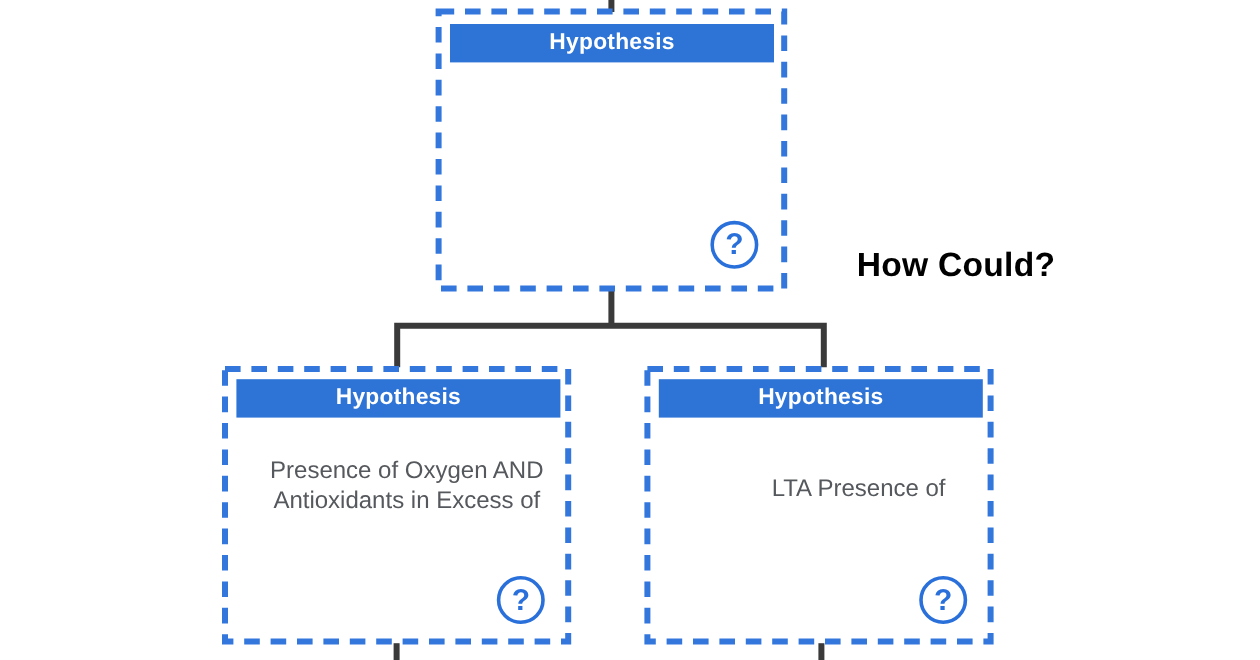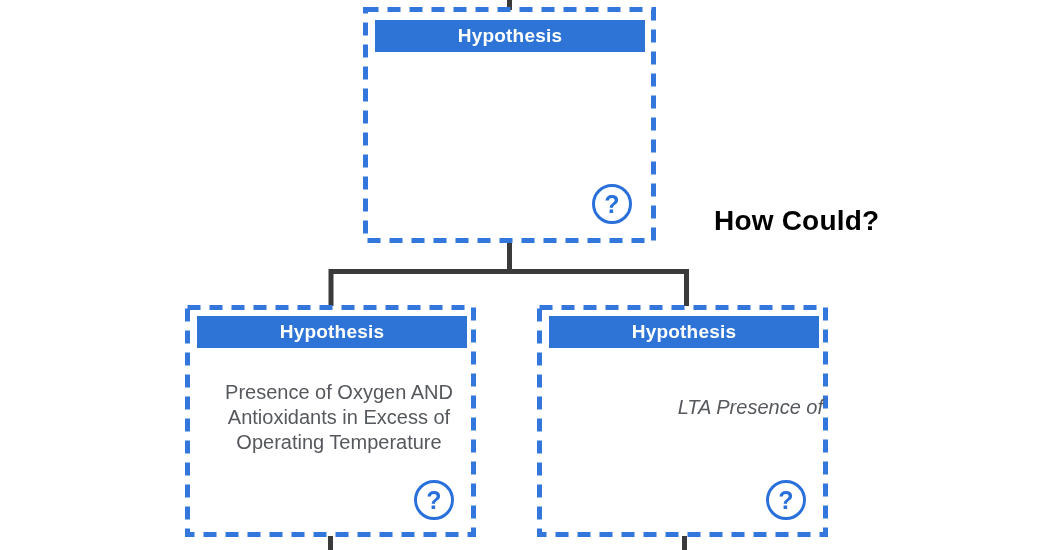--- a/index.html
+++ b/index.html
@@ -50,21 +50,21 @@
   .node-root .node-body{left:0;top:104px;width:293px;text-align:center;}
   .node-root .help-icon{left:229px;top:177px;}
   
   .node-left{left:185px;top:305px;width:291px;height:232px;}
   .node-left .node-header{top:11px;}
   .node-left .node-body{left:25px;top:75px;width:258px;text-align:center;}
   .node-left .help-icon{left:229px;top:175px;}
   
   .node-right{left:537px;top:305px;width:291px;height:232px;}
   .node-right .node-header{top:11px;}
-  .node-right .node-body{left:71px;top:90px;width:215px;text-align:right;font-style:italic;}
+  .node-right .node-body{left:71px;top:90px;width:215px;text-align:center;}
   .node-right .help-icon{left:229px;top:175px;}
 </style>
 </head>
 <body>
 
 <div class="canvas">
 
   <svg class="lines-svg" viewBox="0 0 1050 550" xmlns="http://www.w3.org/2000/svg">
     <path class="connector" d="M509.5 0 V10"></path>
     <path class="connector" d="M509.5 240 V271.5 M331 306 V271.5 H686.5 V306"></path>
@@ -86,21 +86,20 @@
 
   <div class="annotation">How Could?</div>
 
   <div class="node node-left">
     <div class="node-header">
       <span>Hypothesis</span>
     </div>
     <div class="node-body">
       <div>Presence of Oxygen AND</div>
       <div>Antioxidants in Excess of</div>
-      <div>Operating Temperature</div>
     </div>
     <div class="help-icon">
       <span>?</span>
     </div>
   </div>
 
   <div class="node node-right">
     <div class="node-header">
       <span>Hypothesis</span>
     </div>

